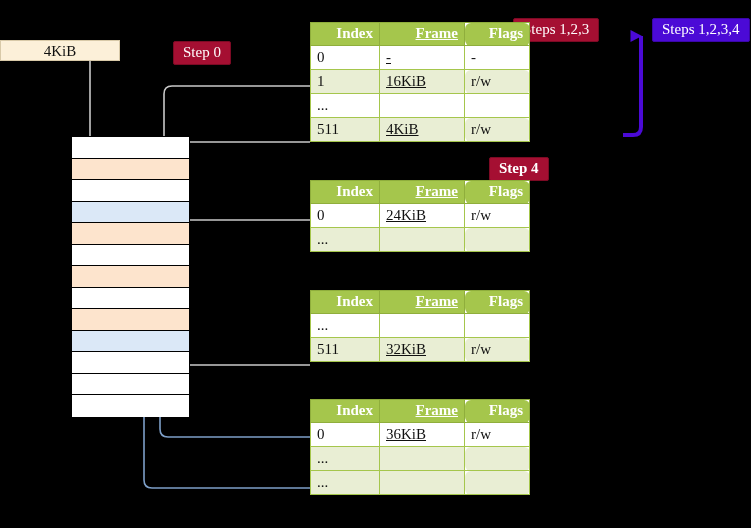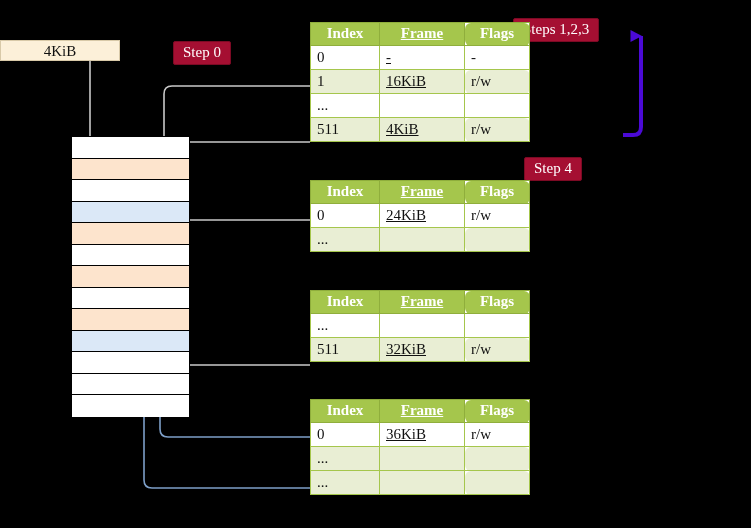--- a/index.html
+++ b/index.html
@@ -61,21 +61,21 @@
     border: 1px solid #7c0a24;
     box-shadow: 0 1px 1px rgba(0,0,0,0.7);
   }
   .badge-violet {
     background: #4b0ad6;
     border: 1px solid #3a06a8;
   }
   #badge-step0 { left: 173px; top: 41px; }
   #badge-steps123 { left: 513px; top: 18px; }
   #badge-steps1234 { left: 652px; top: 18px; }
-  #badge-step4 { left: 524px; top: 157px; }
+  #badge-step4 { left: 489px; top: 157px; font-weight: bold; }
 
   
   .memcol {
     position: absolute;
     left: 71px;
     top: 136px;
     width: 119px;
     height: 280px;
     border: 1px solid #000000;
     box-sizing: border-box;
@@ -97,21 +97,21 @@
     position: absolute;
     border-collapse: collapse;
     font-size: 15px;
     color: #101010;
     background: #ffffff;
   }
   .ptable th {
     background: #a5c64c;
     color: #ffffff;
     font-weight: bold;
-    text-align: center;
+    text-align: right;
     padding: 2px 6px 3px 6px;
     border: 1px solid #8fae3c;
     font-size: 15px;
   }
   .ptable td {
     padding: 2px 6px 3px 6px;
     border: 1px solid #a5c64c;
     background: #ffffff;
     height: 18px;
     line-height: 18px;
@@ -162,20 +162,21 @@
 
     <path d="M310,488 L152,488 Q144,488 144,480 L144,250" stroke="#7d9fc8" stroke-width="1.6" fill="none" marker-end="url(#arr-blue)"></path>
 
     <path d="M623,135 L633,135 Q641,135 641,127 L641,36" stroke="#4b0ad6" stroke-width="4" fill="none" marker-end="url(#arr-violet)"></path>
   </svg>
 
   <div class="kib-box">4KiB</div>
 
   <div id="badge-step0" class="badge badge-crimson">Step 0</div>
   <div id="badge-steps123" class="badge badge-crimson">Steps 1,2,3</div>
+  <div id="badge-steps1234" class="badge badge-violet">Steps 1,2,3,4</div>
   <div id="badge-step4" class="badge badge-crimson">Step 4</div>
 
   <div class="memcol" id="memory-column">
       <div class="memrow mem-white"></div>
       <div class="memrow mem-peach"></div>
       <div class="memrow mem-white"></div>
       <div class="memrow mem-blue"></div>
       <div class="memrow mem-peach"></div>
       <div class="memrow mem-white"></div>
       <div class="memrow mem-peach"></div>

